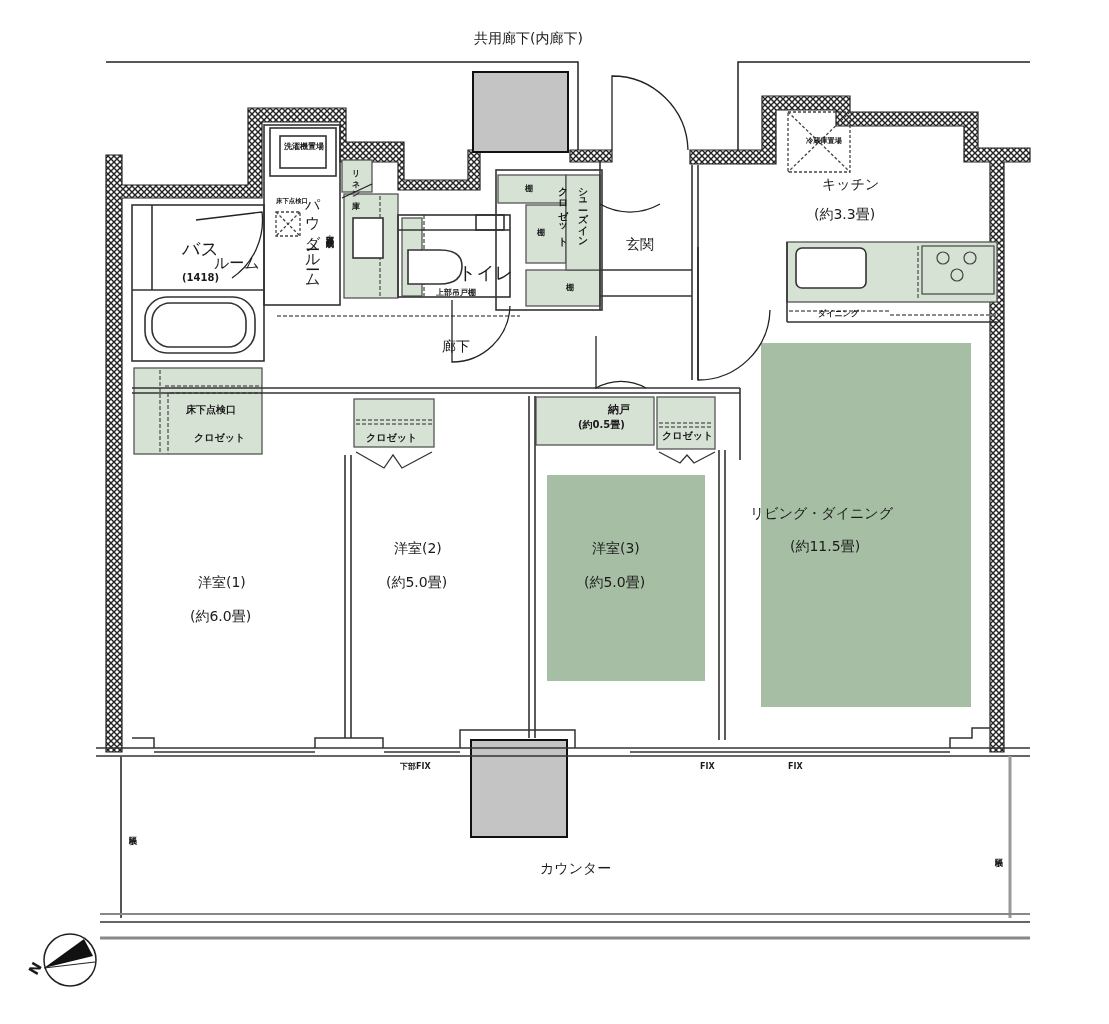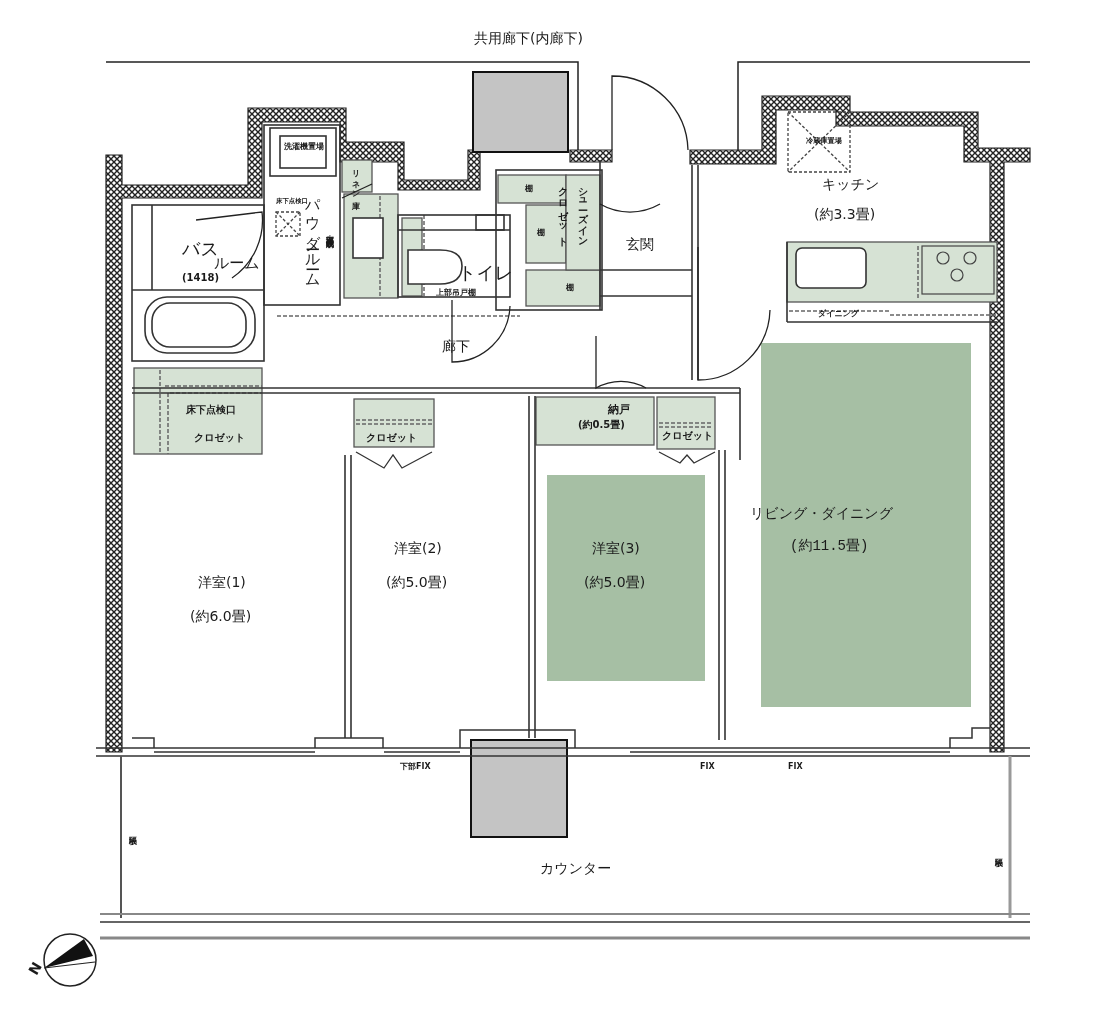--- a/index.html
+++ b/index.html
@@ -204,21 +204,21 @@
 <div class="lbl sm" style="left:366px;top:432px;">クロゼット</div>
 
 <div class="lbl big" style="left:592px;top:540px;">洋室(3)</div>
 <div class="lbl big" style="left:584px;top:574px;">(約5.0畳)</div>
 <div class="lbl sm" style="left:662px;top:430px;">クロゼット</div>
 
 <div class="lbl sm" style="left:588px;top:403px;font-size:11px;margin-left:20px;">納戸</div>
 <div class="lbl sm" style="left:578px;top:419px;">(約0.5畳)</div>
 
 <div class="lbl big" style="left:750px;top:505px;">リビング・ダイニング</div>
-<div class="lbl big" style="left:790px;top:538px;font-family:Liberation Mono, monospace;">(約11.5畳)</div>
+<div class="lbl big" style="left:790px;top:538px;">(約11.5畳)</div>
 
 <div class="lbl big" style="left:540px;top:860px;">カウンター</div>
 <div class="lbl vert xs" style="left:127px;top:830px;">隔板</div>
 <div class="lbl vert xs" style="left:993px;top:852px;">隔板</div>
 
 <div class="lbl xs" style="left:400px;top:762px;">下部FIX</div>
 <div class="lbl xs" style="left:700px;top:762px;">FIX</div>
 <div class="lbl xs" style="left:788px;top:762px;">FIX</div>
 
 <div class="lbl" style="left:30px;top:960px;font-size:14px;font-weight:bold;transform:rotate(-60deg);">N</div>

